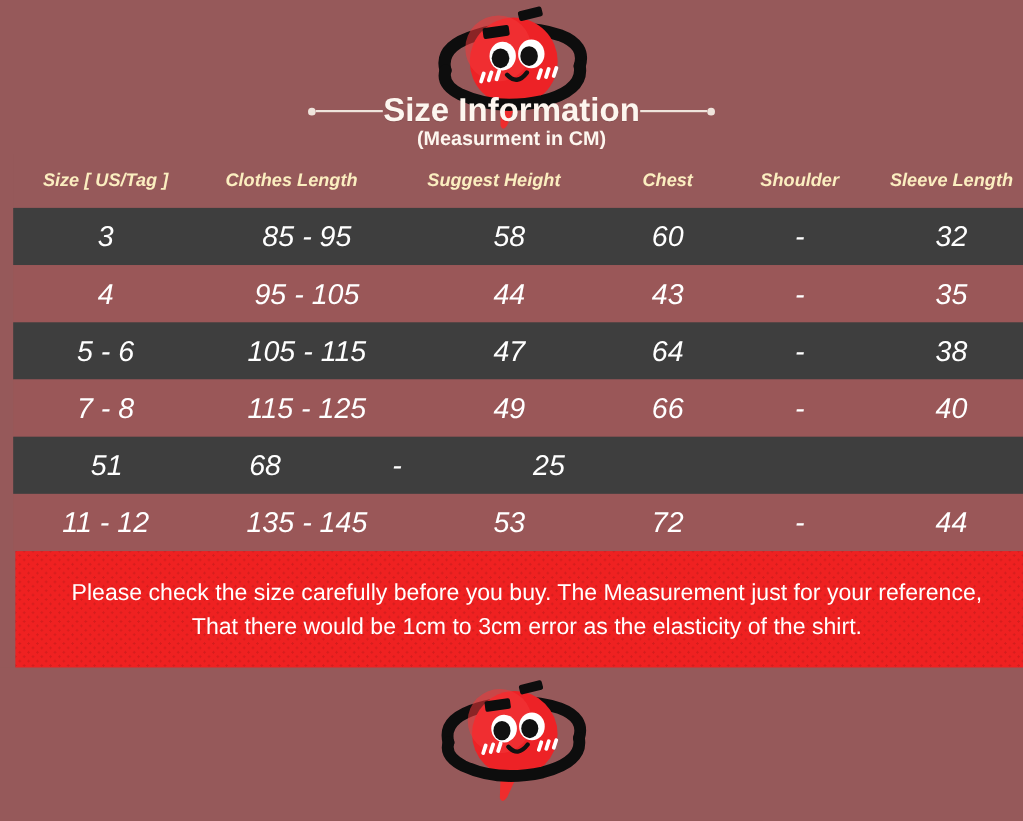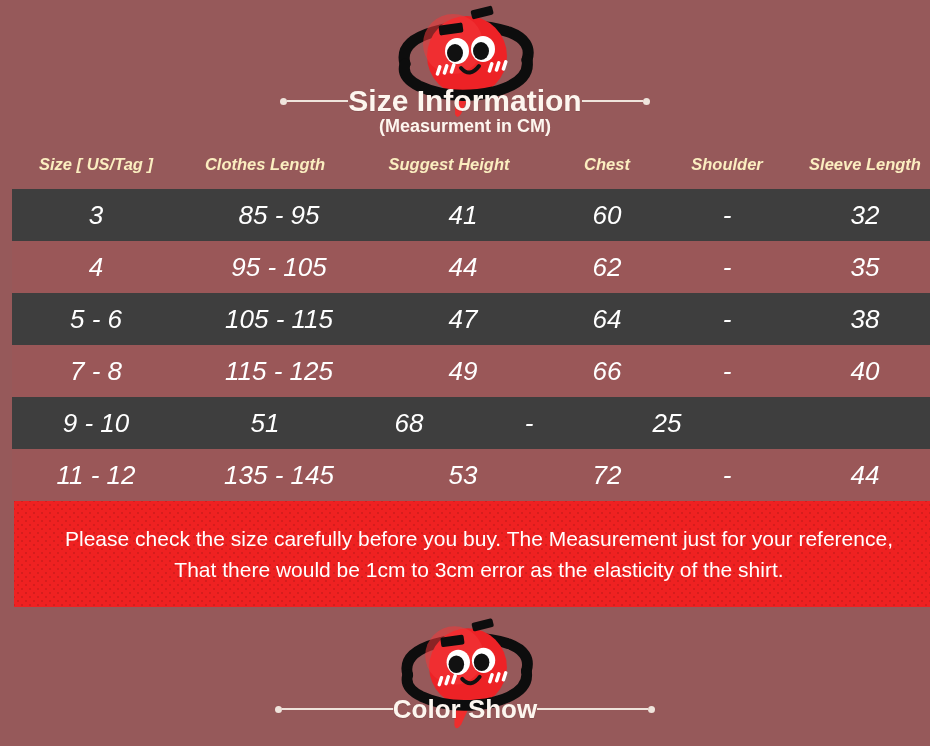--- a/index.html
+++ b/index.html
@@ -226,31 +226,31 @@
       <div class="cell c2">Clothes Length</div>
       <div class="cell c1">Suggest Height</div>
       <div class="cell c3">Chest</div>
       <div class="cell c4">Shoulder</div>
       <div class="cell c5">Sleeve Length</div>
     </div>
 
     <div class="trow body dark">
       <div class="cell c0">3</div>
       <div class="cell c1">85 - 95</div>
-      <div class="cell c2">41</div>
+      <div class="cell c2">58</div>
       <div class="cell c3">60</div>
       <div class="cell c4">-</div>
       <div class="cell c5">32</div>
     </div>
 
     <div class="trow body rose">
       <div class="cell c0">4</div>
       <div class="cell c1">95 - 105</div>
       <div class="cell c2">44</div>
-      <div class="cell c3">62</div>
+      <div class="cell c3">43</div>
       <div class="cell c4">-</div>
       <div class="cell c5">35</div>
     </div>
 
     <div class="trow body dark">
       <div class="cell c0">5 - 6</div>
       <div class="cell c1">105 - 115</div>
       <div class="cell c2">47</div>
       <div class="cell c3">64</div>
       <div class="cell c4">-</div>
@@ -260,21 +260,20 @@
     <div class="trow body rose">
       <div class="cell c0">7 - 8</div>
       <div class="cell c1">115 - 125</div>
       <div class="cell c2">49</div>
       <div class="cell c3">66</div>
       <div class="cell c4">-</div>
       <div class="cell c5">40</div>
     </div>
 
     <div class="trow body dark">
-      <div class="cell c0">9 - 10</div>
       <div class="cell c2">51</div>
       <div class="cell c3">68</div>
       <div class="cell c4">-</div>
       <div class="cell c5">25</div>
     </div>
 
     <div class="trow body rose">
       <div class="cell c0">11 - 12</div>
       <div class="cell c1">135 - 145</div>
       <div class="cell c2">53</div>
@@ -309,27 +308,14 @@
           <rect x="94" y="60" width="3.5" height="11" rx="1.6" transform="rotate(18 96 65)"></rect>
           <rect x="101" y="59" width="3.5" height="11" rx="1.6" transform="rotate(18 103 64)"></rect>
           <rect x="108" y="58" width="3.5" height="11" rx="1.6" transform="rotate(18 110 63)"></rect>
         </g>
         <path d="M66 66 Q75 76 84 64" stroke="#111111" stroke-width="4" fill="none" stroke-linecap="round"></path>
         <path d="M132 58 Q136 80 98 90 Q56 99 24 84 Q6 75 10 62" stroke="#0d0d0d" stroke-width="11" fill="none" stroke-linecap="round"></path>
       </svg>
     </div>
   </div>
 
-  <div id="bottom-title">
-    <div class="title-row">
-      <span class="deco left">
-        <span class="dot"></span>
-          <span class="bar"></span>
-      </span>
-      <span class="title-main">Color Show</span>
-      <span class="deco right">
-        <span class="bar"></span>
-          <span class="dot"></span>
-      </span>
-    </div>
-  </div>
 
 </div>
 
 </body></html>

